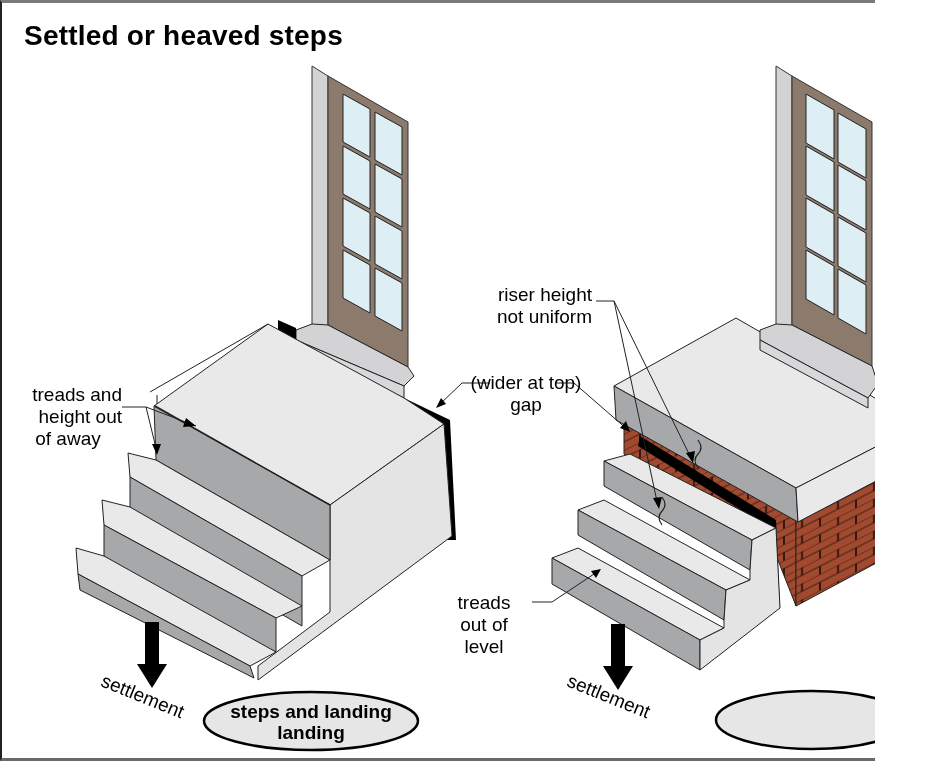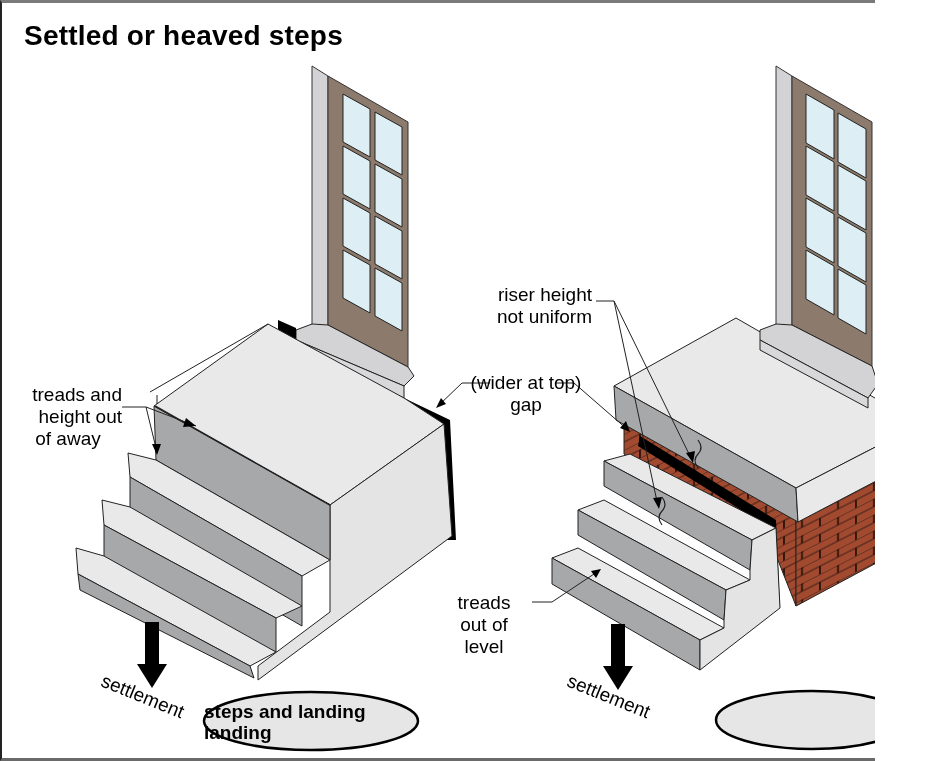--- a/index.html
+++ b/index.html
@@ -24,21 +24,21 @@
     font-size: 28px; font-weight: bold; color: #000;
     letter-spacing: 0.2px;
   }
   .label {
     position: absolute; font-size: 19px; color: #000; line-height: 22px;
   }
   .right { text-align: right; }
   .center { text-align: center; }
   .oval-text {
     position: absolute; font-size: 19px; font-weight: bold; color: #000;
-    line-height: 21px;
+    text-align: center; line-height: 21px;
   }
   .rot { position: absolute; font-size: 19px; color: #000; transform-origin: left top; }
 </style>
 </head>
 <body>
 
 <div id="stage">
   <svg id="drawing" width="951" height="761" viewBox="0 0 951 761">
     <defs>
       <pattern id="brick" width="36" height="16" patternUnits="userSpaceOnUse" patternTransform="skewY(-27)">

